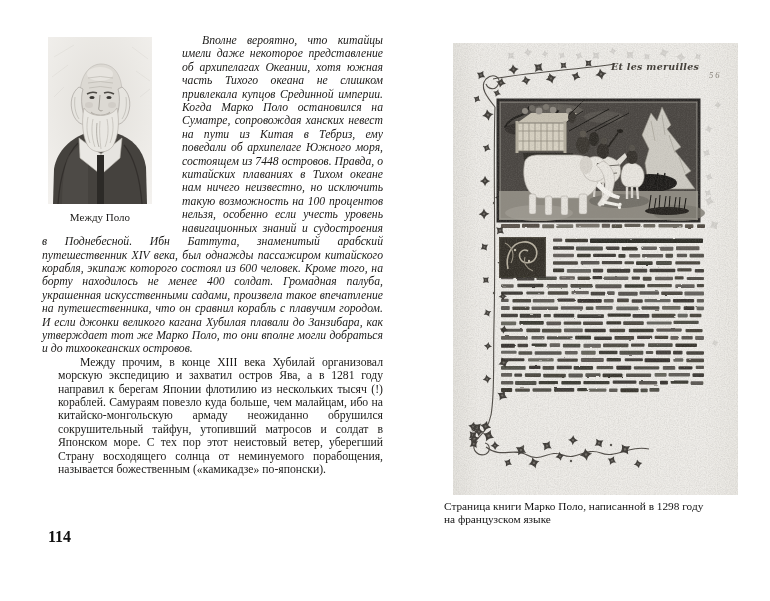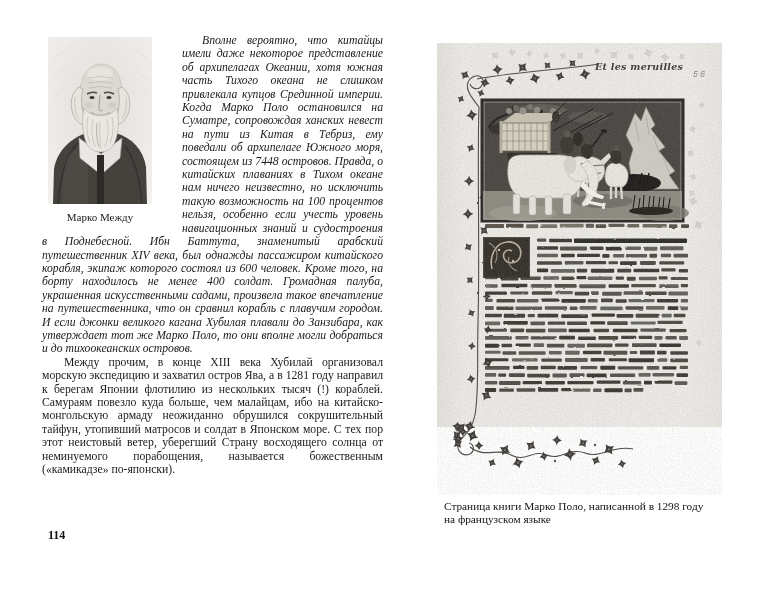--- a/index.html
+++ b/index.html
@@ -6,32 +6,32 @@
   body{position:relative;font-family:"Liberation Serif","DejaVu Serif",serif;color:#161514;}
 
   
   .left-page{position:absolute;left:42px;top:34px;width:341px;
     font-size:11.7px;line-height:13.4px;text-align:justify;color:#1b1a18;}
   .portrait-fig{float:left;width:104px;margin:3px 30px 4px 6px;}
   .portrait{display:block;width:104px;height:167px;}
   .portrait-fig figcaption{text-align:center;font-size:11px;margin-top:7px;color:#1b1a18;}
   .body-par{margin:0;}
   .p1{text-indent:20px;font-style:italic;}
-  .p2{text-indent:22px;}
-  .page-number{position:absolute;left:48px;top:528px;font-weight:bold;font-size:12px;color:#111;}
+  .p2{text-indent:22px;margin-left:16px;}
+  .page-number{position:absolute;left:48px;top:528px;font-weight:bold;font-size:16px;color:#111;}
 
   
-  .scan{position:absolute;left:437px;top:43px;width:285px;height:384px;
+  .scan{position:absolute;left:453px;top:43px;width:285px;height:452px;
     background:linear-gradient(90deg,#e4e2dd 0,#edebe7 9%,#eeece8 88%,#e9e7e2 100%);}
   .scan-art{position:absolute;left:0;top:0;width:285px;height:452px;}
   .ms-heading{position:absolute;left:158px;top:18px;z-index:2;
     font-family:"DejaVu Serif",serif;font-style:italic;font-weight:600;font-size:9.5px;
     color:#45413b;letter-spacing:.3px;filter:blur(.3px);}
   .ms-folio{position:absolute;left:256px;top:27px;z-index:2;
-    font-family:Liberation Mono, monospace;font-style:italic;font-size:8.5px;color:#8a857d;letter-spacing:2px;}
+    font-family:Liberation Serif, serif;font-style:italic;font-size:8.5px;color:#8a857d;letter-spacing:2px;}
   .scan-caption{position:absolute;left:444px;top:500px;width:272px;text-align:left;
     font-size:11.3px;line-height:13px;color:#141414;}
 </style>
 </head>
 <body>
 
 <div class="spread">
 
   <div class="left-page">
     <figure class="portrait-fig">
@@ -84,21 +84,21 @@
         <path d="M36,71 C33,86 35,101 40,109 C46,117 59,117 65,109 C70,100 72,86 69,71 C63,81 42,81 36,71 Z" fill="#e9e7e2" stroke="#aeaaa3" stroke-width="0.6"></path>
         <g stroke="#b9b5ae" stroke-width="0.7" fill="none" opacity="0.9">
           <path d="M45,82 C43,92 44,102 47,110"></path>
             <path d="M52,84 C51,94 52,104 53,112"></path>
           <path d="M59,82 C61,92 60,102 57,110"></path>
             <path d="M40,80 C38,90 39,98 42,106"></path>
           <path d="M64,80 C66,90 65,98 62,106"></path>
         </g>
         <path d="M49,86 C48,96 49,104 51,110" stroke="#8e8a83" stroke-width="0.6" fill="none"></path>
       </svg>
-      <figcaption>Марко Между</figcaption>
+      <figcaption>Между Поло</figcaption>
     </figure>
     <p class="body-par p1">Вполне вероятно, что китайцы имели даже некоторое представление об архипелагах Океании, хотя южная часть Тихого океана не слишком привлекала купцов Срединной империи. Когда Марко Поло остановился на Суматре, сопровождая ханских невест на пути из Китая в Тебриз, ему поведали об архипелаге Южного моря, состоящем из 7448 островов. Правда, о китайских плаваниях в Тихом океане нам ничего неизвестно, но исключить такую возможность на 100 процентов нельзя, особенно если учесть уровень навигационных знаний и судостроения в Поднебесной. Ибн Баттута, знаменитый арабский путешественник XIV века, был однажды пассажиром китайского корабля, экипаж которого состоял из 600 человек. Кроме того, на борту находилось не менее 400 солдат. Громадная палуба, украшенная искусственными садами, произвела такое впечатление на путешественника, что он сравнил корабль с плавучим городом. И если джонки великого кагана Хубилая плавали до Занзибара, как утверждает тот же Марко Поло, то они вполне могли добраться и до тихоокеанских островов.</p>
     <p class="body-par p2">Между прочим, в конце XIII века Хубилай организовал морскую экспедицию и захватил остров Ява, а в 1281 году направил к берегам Японии флотилию из нескольких тысяч (!) кораблей. Самураям повезло куда больше, чем малайцам, ибо на китайско-монгольскую армаду неожиданно обрушился сокрушительный тайфун, утопивший матросов и солдат в Японском море. С тех пор этот неистовый ветер, уберегший Страну восходящего солнца от неминуемого порабощения, называется божественным («камикадзе» по-японски).</p>
   </div>
   <div class="page-number">114</div>
 
   <div class="scan">
     <div class="ms-heading">Et les meruilles</div>
     <div class="ms-folio">56</div>
 

